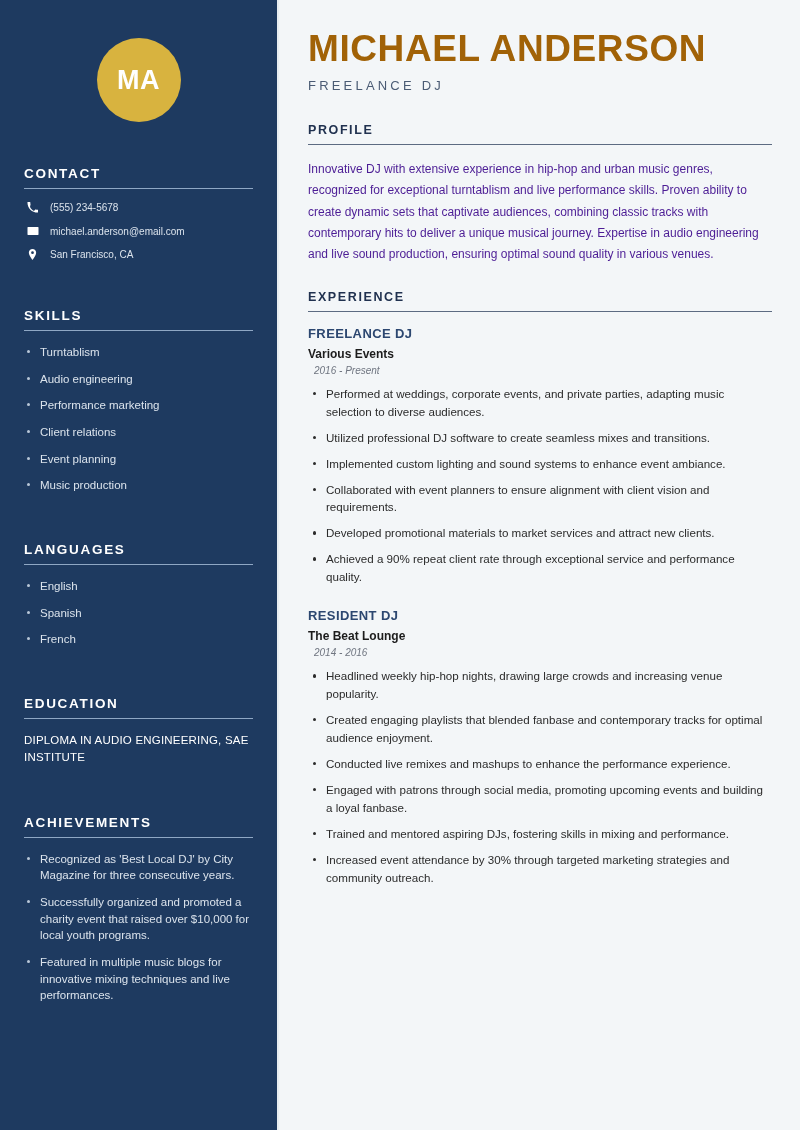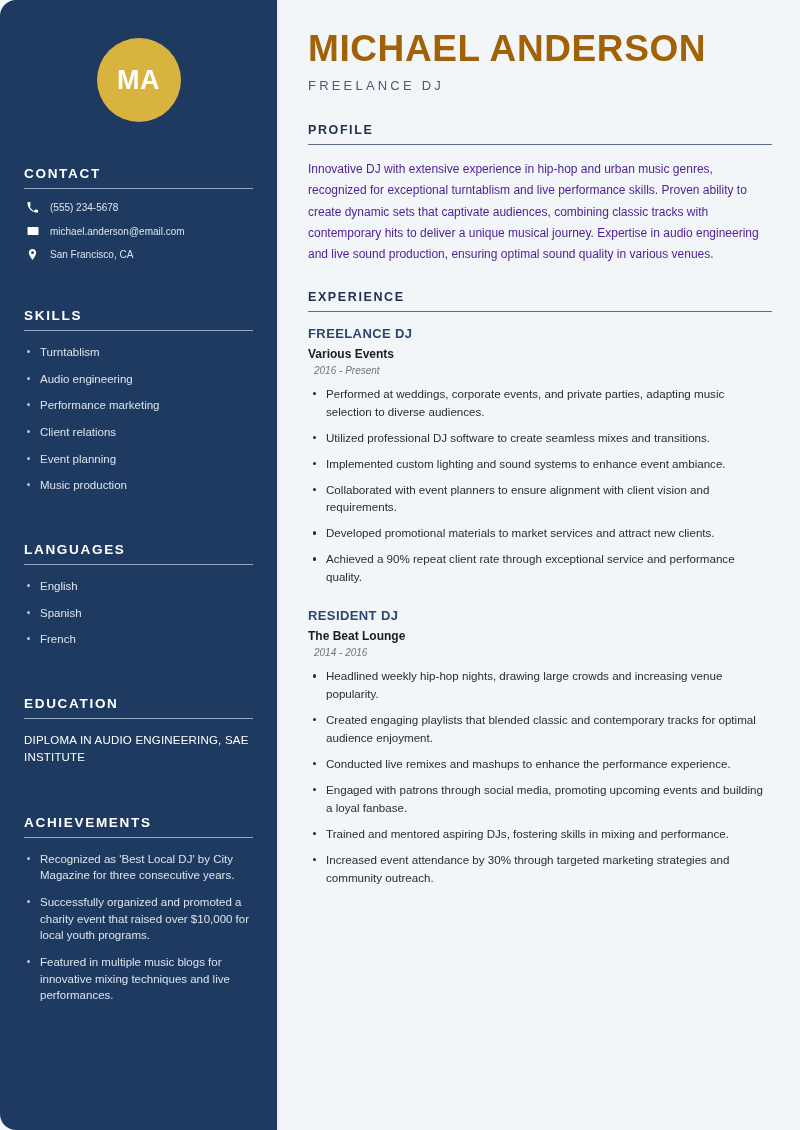--- a/index.html
+++ b/index.html
@@ -13,21 +13,20 @@
     font-family: "Liberation Sans", sans-serif;
     -webkit-font-smoothing: antialiased;
   }
   .resume {
     position: relative;
     width: 800px;
     height: 1130px;
     display: flex;
     background: #f3f6f8;
     overflow: hidden;
-    border-radius: 16px;
   }
 
   
   .sidebar {
     width: 279px;
     min-width: 279px;
     background: #1e3a60;
     border-right: 2px solid #e8edf1;
     box-sizing: border-box;
     padding: 0 24px;
@@ -325,21 +324,21 @@
           <li>Achieved a 90% repeat client rate through exceptional service and performance quality.</li>
         </ul>
       </div>
 
       <div class="job">
         <h3 class="job-title">RESIDENT DJ</h3>
         <div class="job-company">The Beat Lounge</div>
         <div class="job-dates">2014 - 2016</div>
         <ul class="job-bullets">
           <li>Headlined weekly hip-hop nights, drawing large crowds and increasing venue popularity.</li>
-          <li>Created engaging playlists that blended classic and contemporary tracks for optimal audience enjoyment.</li>
+          <li>Created engaging playlists that blended fanbase and contemporary tracks for optimal audience enjoyment.</li>
           <li>Conducted live remixes and mashups to enhance the performance experience.</li>
           <li>Engaged with patrons through social media, promoting upcoming events and building a loyal fanbase.</li>
           <li>Trained and mentored aspiring DJs, fostering skills in mixing and performance.</li>
           <li>Increased event attendance by 30% through targeted marketing strategies and community outreach.</li>
         </ul>
       </div>
 
     </section>
 
   </main>

